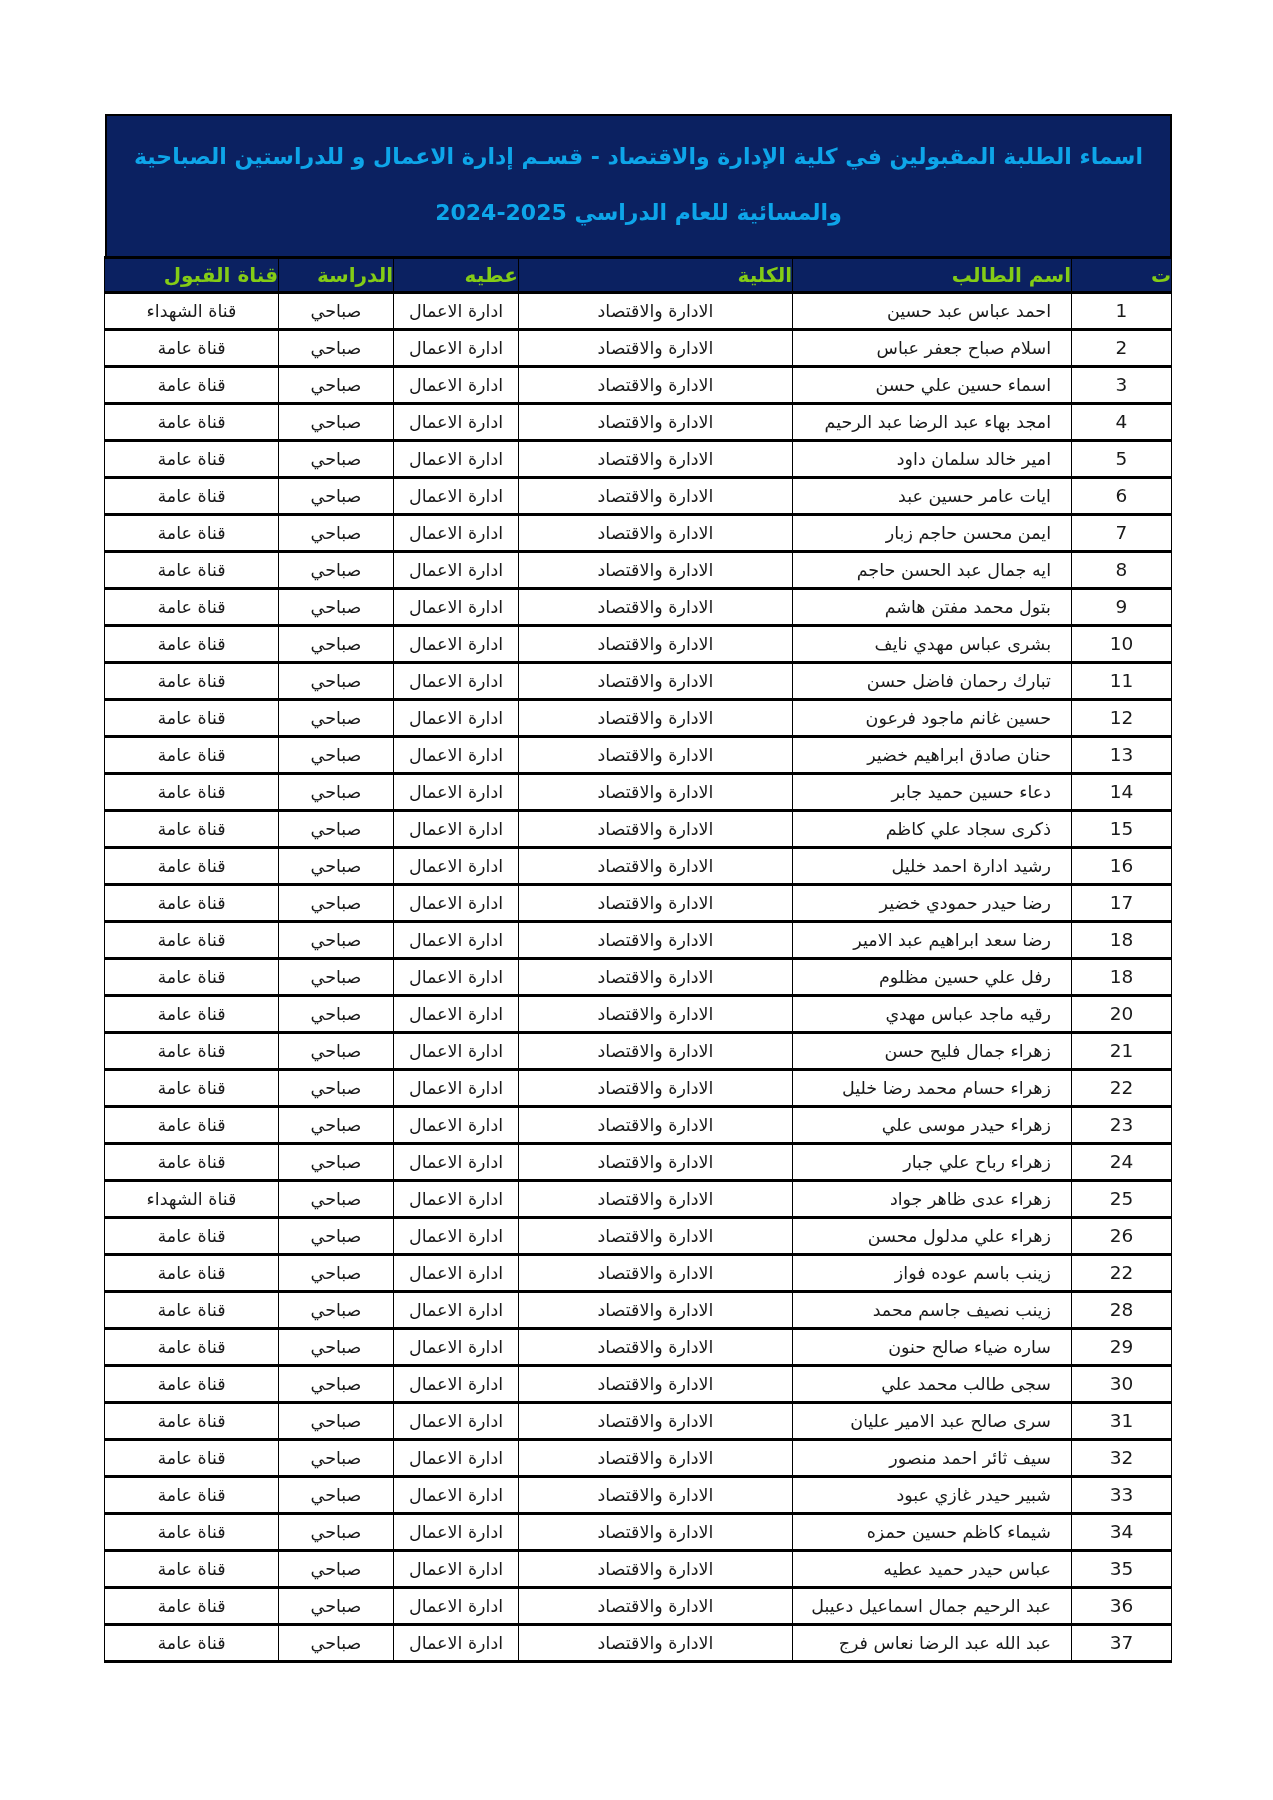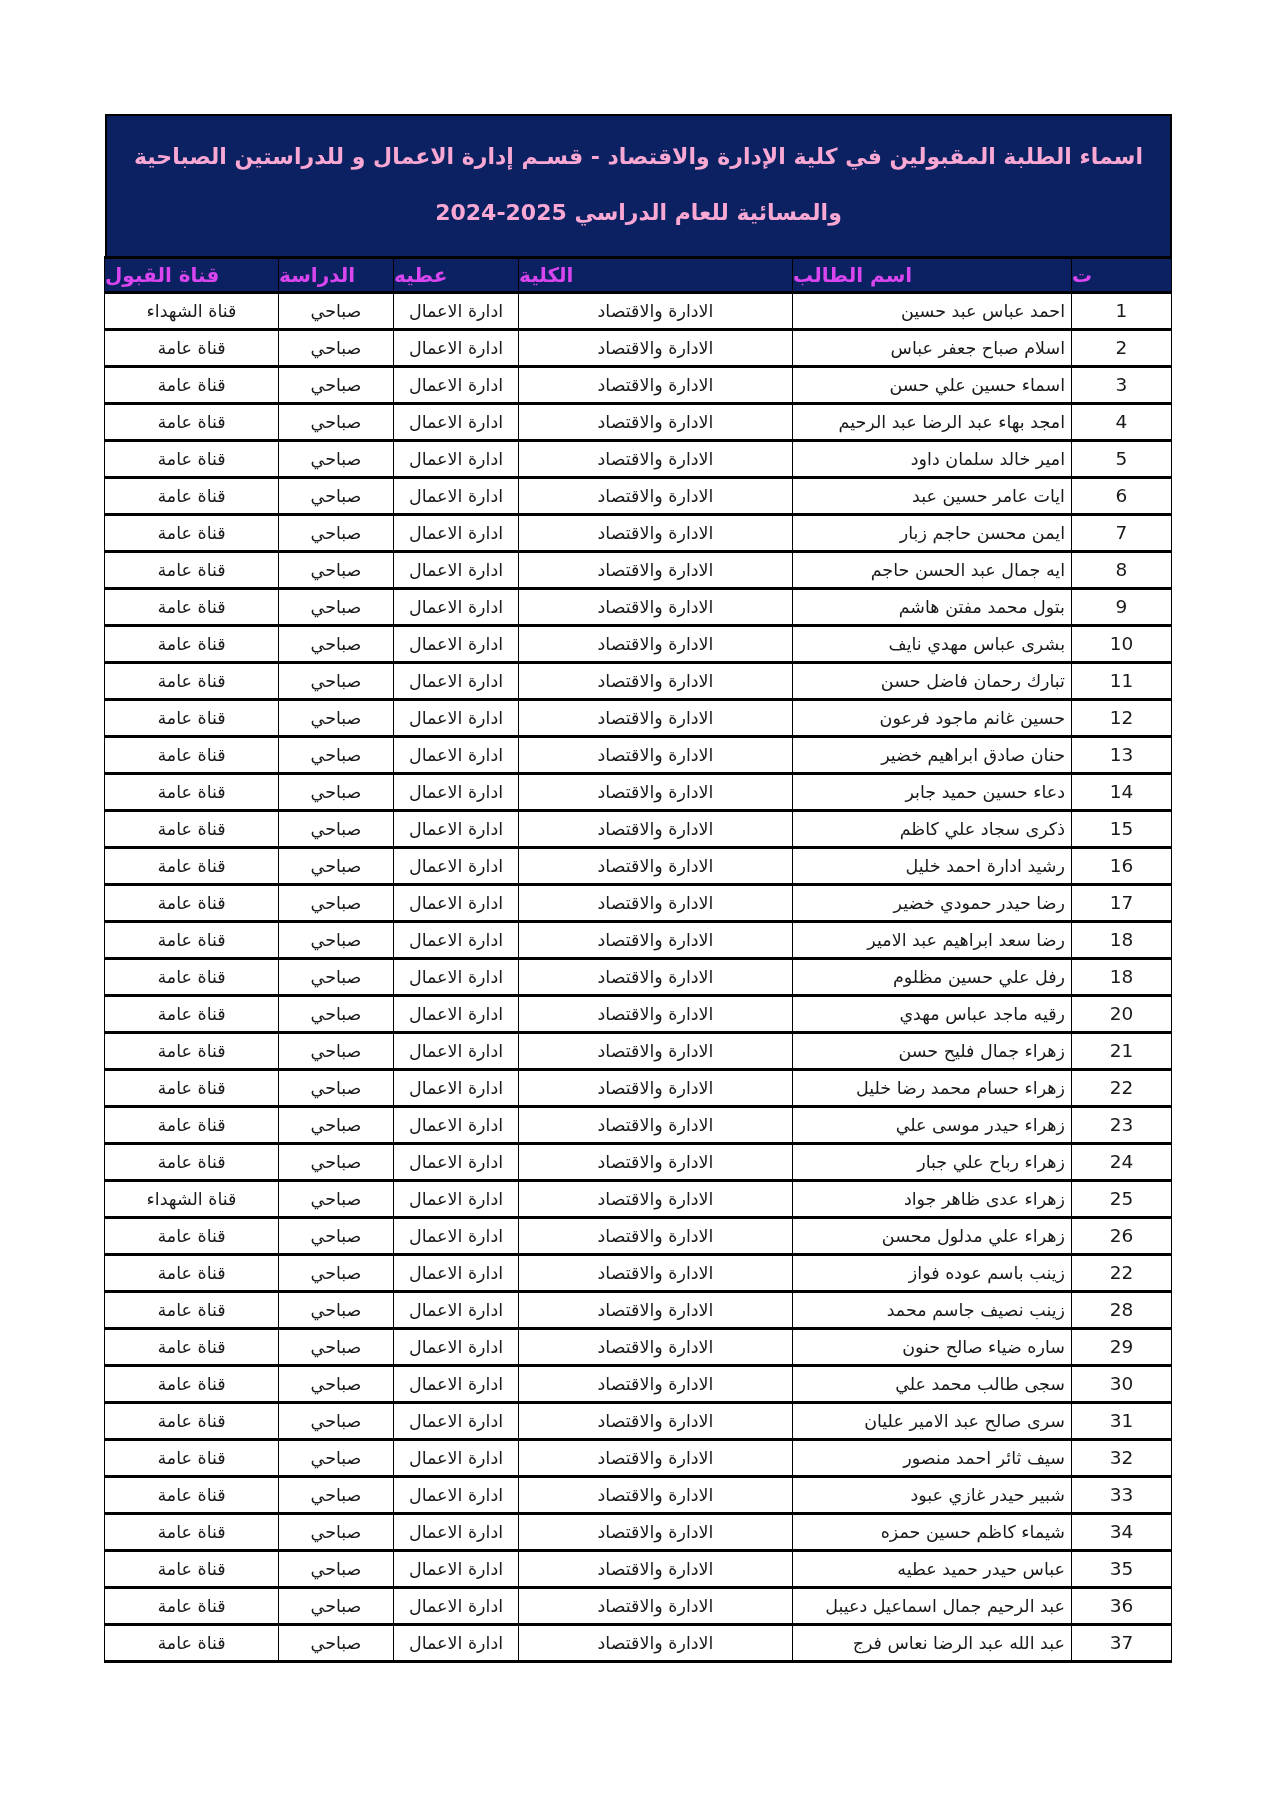--- a/index.html
+++ b/index.html
@@ -15,21 +15,21 @@
     overflow: hidden;
   }
   .sheet {
     position: absolute;
     top: 114px; left: 105px;
     width: 1067px;
     direction: rtl;
   }
   .title-block {
     background: #0b2161;
-    color: #f9a8d4;
+    color: #0ea5e9;
     border: 2px solid #000000;
     border-bottom: none;
     text-align: center;
     font-weight: bold;
     font-size: 22px;
     line-height: 56px;
     padding: 13px 22px 15px 22px;
     min-height: 142px;
   }
   table.students {
@@ -40,36 +40,36 @@
   }
   .students th, .students td {
     border: 1.5px solid #000000;
     border-top-width: 3px;
     border-bottom-width: 3px;
     overflow: hidden;
     white-space: nowrap;
   }
   .students th {
     background: #0b2161;
-    color: #d946ef;
+    color: #84cc16;
     font-weight: bold;
     font-size: 20px;
     height: 35px;
-    text-align: left;
+    text-align: right;
   }
   .students td {
     height: 34.3px;
     font-size: 17.5px;
     color: #1a1a1a;
     text-align: center;
     line-height: 34px;
   }
   .students td.c-name {
     text-align: right;
-    padding-right: 6px;
+    padding-right: 20px;
   }
   .students td.c-no {
     font-size: 18.5px;
   }
 </style>
 </head>
 <body>
 
 <div class="page">
   <div class="sheet">

